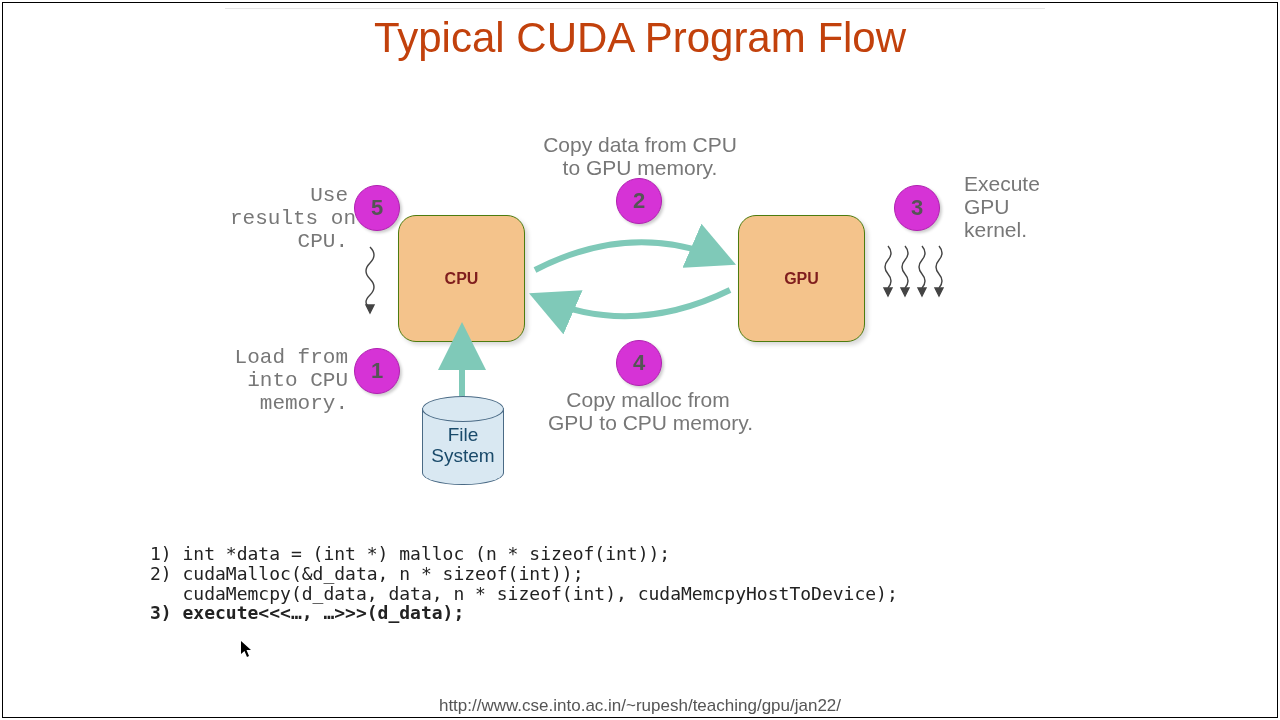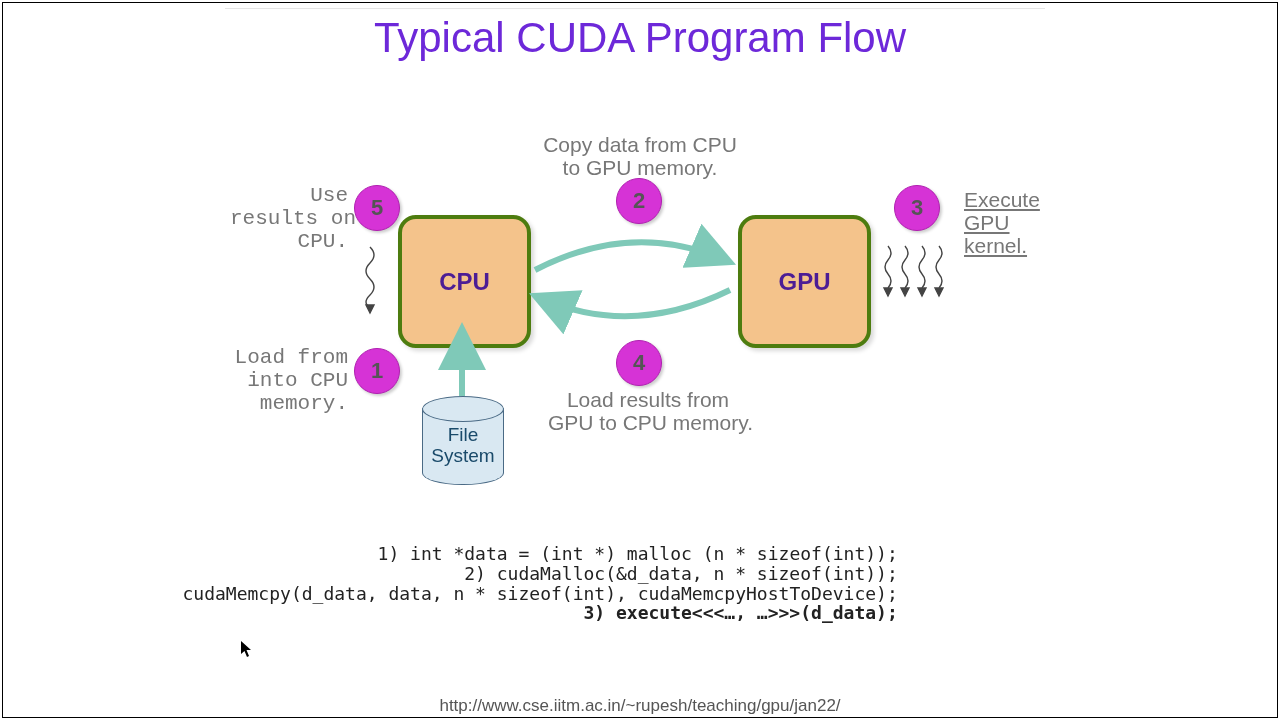--- a/index.html
+++ b/index.html
@@ -1,26 +1,26 @@
 <!DOCTYPE html>
 <html><head>
 <meta charset="utf-8">
 <style>
   html,body{margin:0;padding:0;width:1280px;height:720px;background:#fff;font-family:Arial,Helvetica,sans-serif;overflow:hidden;}
   .frame{position:absolute;left:2px;top:2px;width:1276px;height:716px;border:1px solid #000;box-sizing:border-box;}
-  .title{position:absolute;left:0;top:14px;width:100%;text-align:center;font-size:42px;color:#6d28d9;font-weight:400;}
+  .title{position:absolute;left:0;top:14px;width:100%;text-align:center;font-size:42px;color:#c2410c;font-weight:400;}
   .hr{position:absolute;left:225px;top:8px;width:820px;height:0;border-top:1px solid #e5e5e5;}
   .badge{position:absolute;width:44px;height:44px;border-radius:50%;background:#d633d6;border:1px solid #b020b0;color:#555;font-weight:bold;font-size:22px;display:flex;align-items:center;justify-content:center;box-shadow:2px 2px 3px rgba(0,0,0,0.2);}
-  .box{position:absolute;width:125px;height:125px;border-radius:18px;background:#f4c38b;border:4px solid #4d7c0f;display:flex;align-items:center;justify-content:center;font-size:24px;font-weight:bold;color:#4c1d95;box-shadow:3px 3px 4px rgba(0,0,0,0.15);}
+  .box{position:absolute;width:125px;height:125px;border-radius:18px;background:#f4c38b;border:1px solid #4d7c0f;display:flex;align-items:center;justify-content:center;font-size:16px;font-weight:bold;color:#7f1d1d;box-shadow:3px 3px 4px rgba(0,0,0,0.15);}
   .lbl{position:absolute;font-size:21px;color:#777;line-height:1.1;}
   .lbl.r{text-align:right;font-family:Liberation Mono, monospace;}
   .cyl-wrap{position:absolute;left:422px;top:396px;width:60px;height:98px;padding-left:20px;}
   .cyl-top{position:absolute;left:0;top:0;width:80px;height:24px;border-radius:50%;background:#d9e8f2;border:1px solid #4a6a85;}
   .cyl-body{position:absolute;left:0;top:12px;width:80px;height:76px;background:#d9e8f2;border-left:1px solid #4a6a85;border-right:1px solid #4a6a85;border-bottom-left-radius:40px 12px;border-bottom-right-radius:40px 12px;border-bottom:1px solid #4a6a85;display:flex;align-items:center;justify-content:center;font-size:19px;color:#1a4a6a;text-align:center;line-height:1.1;}
-  .code{position:absolute;left:150px;top:544px;font-family:"DejaVu Sans Mono",Menlo,Consolas,monospace;font-size:18px;color:#222;line-height:1.1;white-space:pre;text-align:right;}
+  .code{position:absolute;left:150px;top:544px;font-family:"DejaVu Sans Mono",Menlo,Consolas,monospace;font-size:18px;color:#222;line-height:1.1;white-space:pre;}
   .code .bold{font-weight:bold;}
   .footer{position:absolute;left:0;bottom:4px;width:100%;text-align:center;font-size:17px;color:#555;}
   .cursor{position:absolute;left:240px;top:640px;width:14px;height:18px;}
   svg{position:absolute;overflow:visible;}
   .squiggle path{stroke:#444;stroke-width:1.4;fill:none;}
   .squiggle .head{fill:#444;}
 </style>
 </head>
 <body>
 <div class="frame"></div>
@@ -64,24 +64,24 @@
 <div class="badge" style="left:616px;top:178px;">2</div>
 <div class="badge" style="left:894px;top:185px;">3</div>
 <div class="badge" style="left:616px;top:340px;">4</div>
 <div class="badge" style="left:354px;top:185px;">5</div>
 
 <div class="lbl r" style="left:200px;top:346px;width:148px;white-space:pre;">Load from
 into CPU
 memory.</div>
 <div class="lbl" style="left:540px;top:125px;width:200px;text-align:center;white-space:pre;margin-top:8px;">Copy data from CPU
 to GPU memory.</div>
-<div class="lbl" style="left:964px;top:188px;width:120px;white-space:pre;text-decoration:underline;">Execute
+<div class="lbl" style="left:964px;top:172px;width:120px;white-space:pre;">Execute
 GPU
 kernel.</div>
-<div class="lbl" style="left:548px;top:388px;width:200px;text-align:center;white-space:pre;">Load results from
+<div class="lbl" style="left:548px;top:388px;width:200px;text-align:center;white-space:pre;">Copy malloc from
 GPU to CPU memory.</div>
 <div class="lbl r" style="left:230px;top:184px;width:118px;white-space:pre;">Use
 results on
 CPU.</div>
 
 <svg class="squiggle" style="left:358px;top:245px;width:30px;height:70px;">
   <path d="M12,2 q8,8 0,16 q-8,8 0,16 q8,8 0,16 q-8,8 0,12"></path>
   <path class="head" d="M8,60 l4,8 l4,-8 z"></path>
 </svg>
 
@@ -102,17 +102,17 @@
     <path d="M8,2 q6,7 0,14 q-6,7 0,14 q6,7 0,14"></path>
     <path class="head" d="M4,44 l4,8 l4,-8 z"></path>
   </g>
 </svg>
 
 <div class="code"><span>1) int *data = (int *) malloc (n * sizeof(int));</span>
 <span>2) cudaMalloc(&amp;d_data, n * sizeof(int));</span>
 <span>   cudaMemcpy(d_data, data, n * sizeof(int), cudaMemcpyHostToDevice);</span>
 <span class="bold">3) execute&lt;&lt;&lt;…, …&gt;&gt;&gt;(d_data);</span></div>
 
-<div class="footer">http://www.cse.iitm.ac.in/~rupesh/teaching/gpu/jan22/</div>
+<div class="footer">http://www.cse.into.ac.in/~rupesh/teaching/gpu/jan22/</div>
 
 <svg class="cursor" viewBox="0 0 14 18">
   <path d="M1,1 L1,14 L4.5,11 L7,17 L9,16 L6.5,10 L11,10 z" fill="#000"></path>
 </svg>
 
 </body></html>

